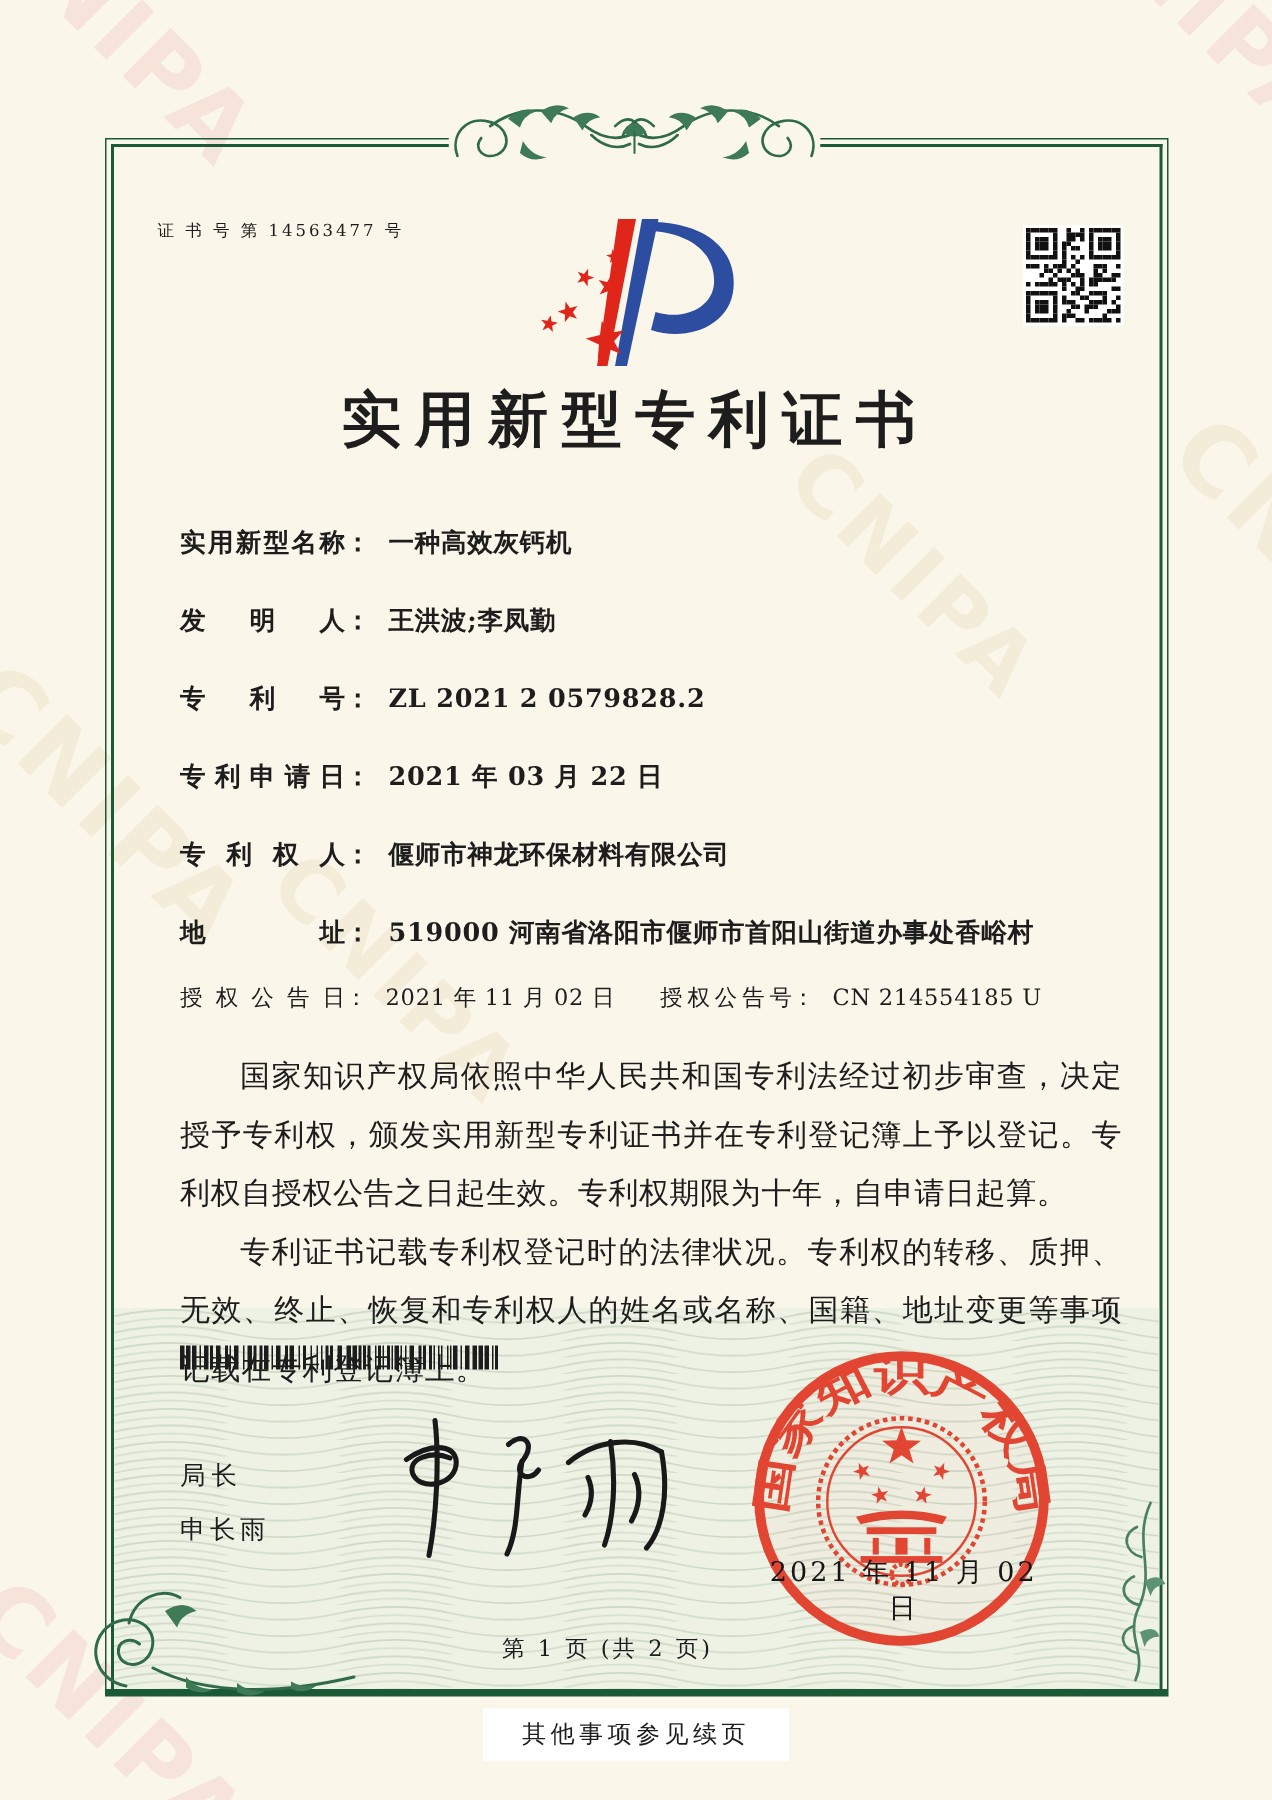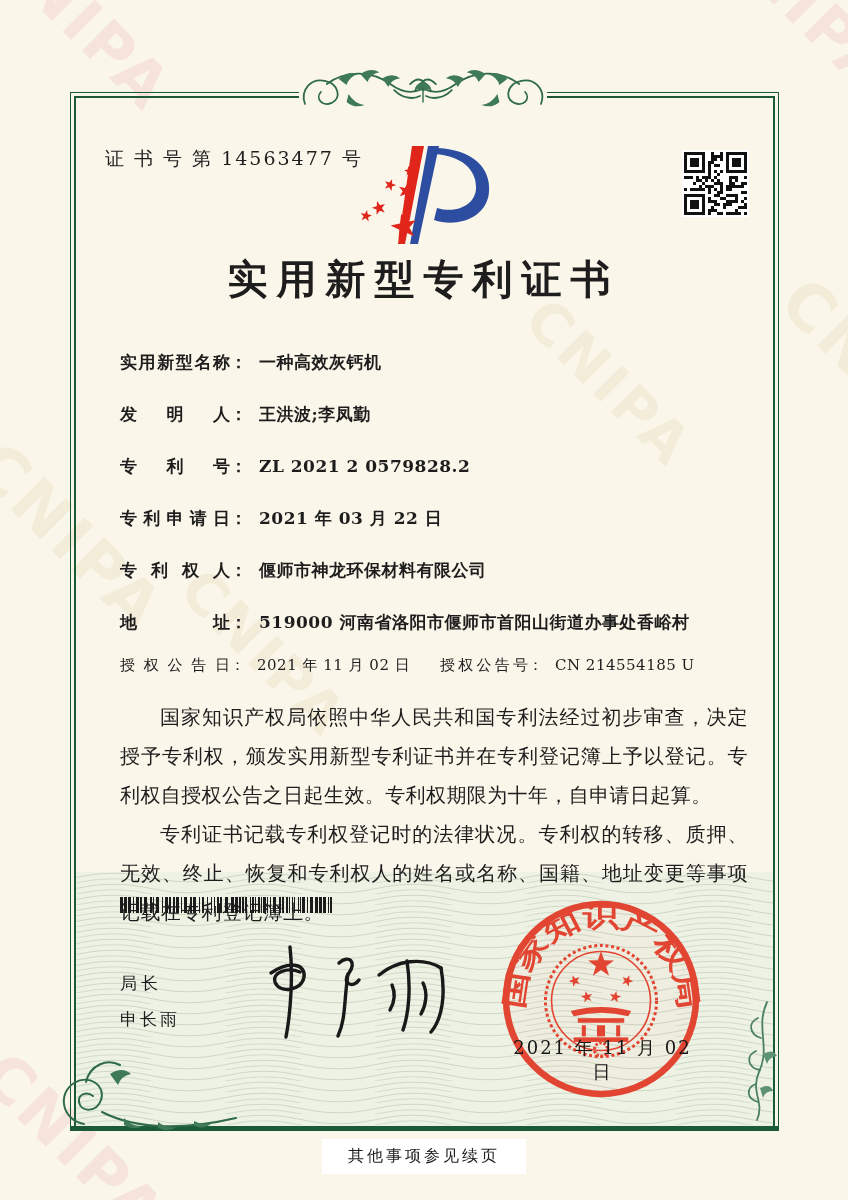--- a/index.html
+++ b/index.html
@@ -18,21 +18,21 @@
          border:1px solid #1a5a35;border-bottom:5px solid #1a5a35;z-index:1;}
   .frame-inner{position:absolute;left:3px;top:3px;right:3px;bottom:0;
          border:2.5px solid #1a5a35;border-bottom:none;}
   .band{position:absolute;left:0;right:0;bottom:0;height:254px;overflow:hidden;}
   .band svg{display:block;width:100%;height:100%;}
   
   .garland{position:absolute;left:299px;top:64px;width:248px;height:60px;z-index:2;}
   .corner-bl{position:absolute;left:54px;top:1052px;width:185px;height:85px;z-index:2;}
   .vine-br{position:absolute;left:733px;top:998px;width:46px;height:124px;z-index:2;}
   
-  .cert-no{position:absolute;left:105px;top:146px;font-size:19px;letter-spacing:2px;z-index:3;}
+  .cert-no{position:absolute;left:105px;top:146px;font-size:11px;letter-spacing:2px;z-index:3;}
   .logo{position:absolute;left:337px;top:138px;width:170px;height:114px;z-index:3;}
   .qr{position:absolute;left:682px;top:150px;z-index:3;background:#fff;padding:2px;
       display:grid;grid-template-columns:repeat(21,3px);grid-auto-rows:3px;}
   .qr i{display:block;}
   .qr i.on{background:#111;}
   .title{position:absolute;left:70px;top:252px;width:707px;margin:0;text-align:center;
          font-size:40px;font-weight:bold;letter-spacing:9px;z-index:3;}
   
   .fields{position:absolute;left:120px;top:352px;width:630px;z-index:3;font-size:17px;}
   .field-row{margin-bottom:31px;line-height:21px;font-weight:bold;}
@@ -784,15 +784,16 @@
       <rect x="77" y="119" width="46" height="4.5"></rect>
       <rect x="81" y="126" width="4" height="11"></rect>
       <rect x="96" y="126" width="8" height="11"></rect>
       <rect x="115" y="126" width="4" height="11"></rect>
       <rect x="73" y="138" width="54" height="4.5"></rect>
       <circle cx="100" cy="150" r="6.5" fill="none" stroke="#e23a26" stroke-width="3" stroke-dasharray="2.5 1.6"></circle>
     </g>
   </svg>
   <div class="seal-date">2021 年 11 月 02 日</div>
 
+  <div class="page-footer">第 1 页 (共 2 页)</div>
   <div class="note">其他事项参见续页</div>
 
 </div>
 
 </body></html>

